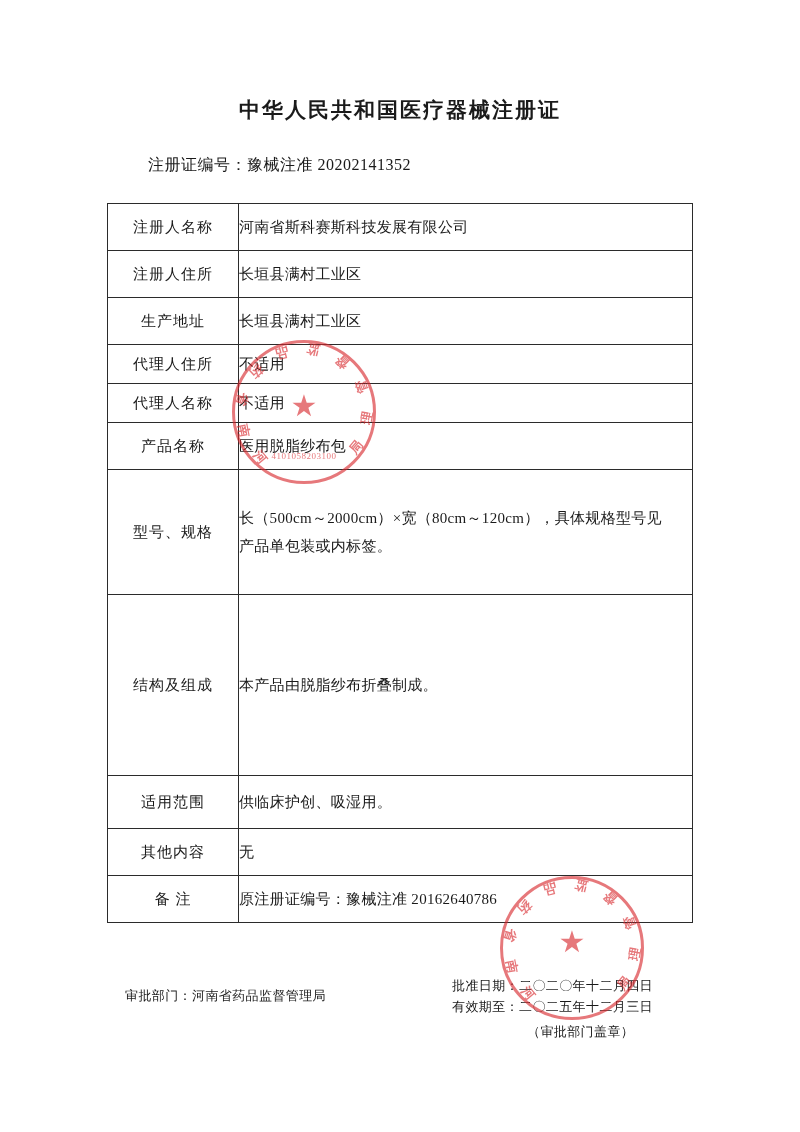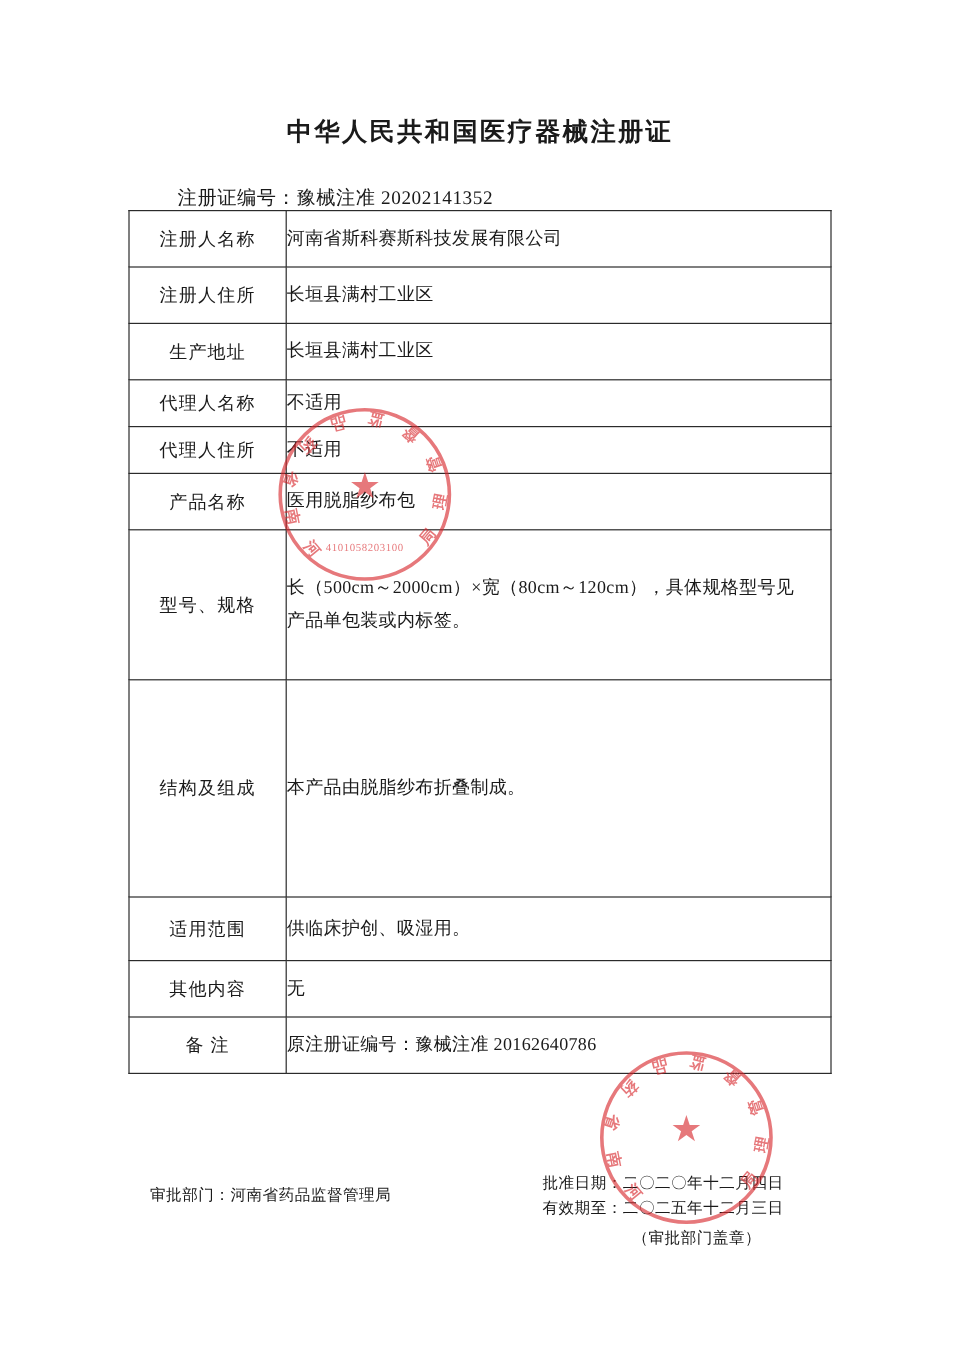--- a/index.html
+++ b/index.html
@@ -35,21 +35,21 @@
   .reg-no {
     position: absolute;
     left: 148px;
     top: 155px;
     font-size: 16px;
     letter-spacing: 0.5px;
   }
   table.cert {
     position: absolute;
     left: 107px;
-    top: 175px;
+    top: 203px;
     width: 586px;
     border-collapse: collapse;
     table-layout: fixed;
   }
   table.cert td {
     border: 1px solid #2b2b2b;
     font-size: 15px;
     vertical-align: middle;
     padding: 0;
   }
@@ -171,25 +171,25 @@
     </tr>
     <tr>
       <td class="label" style="height:46px">注册人住所</td>
       <td class="value">长垣县满村工业区</td>
     </tr>
     <tr>
       <td class="label" style="height:46px">生产地址</td>
       <td class="value">长垣县满村工业区</td>
     </tr>
     <tr>
+      <td class="label" style="height:38px">代理人住所</td>
+      <td class="value">不适用</td>
+    </tr>
+    <tr>
       <td class="label" style="height:38px">代理人名称</td>
-      <td class="value">不适用</td>
-    </tr>
-    <tr>
-      <td class="label" style="height:38px">代理人住所</td>
       <td class="value">不适用</td>
     </tr>
     <tr>
       <td class="label" style="height:46px">产品名称</td>
       <td class="value">医用脱脂纱布包</td>
     </tr>
     <tr>
       <td class="label" style="height:124px">型号、规格</td>
       <td class="value val-small" style="padding-right:18px">长（500cm～2000cm）×宽（80cm～120cm），具体规格型号见产品单包装或内标签。</td>
     </tr>

